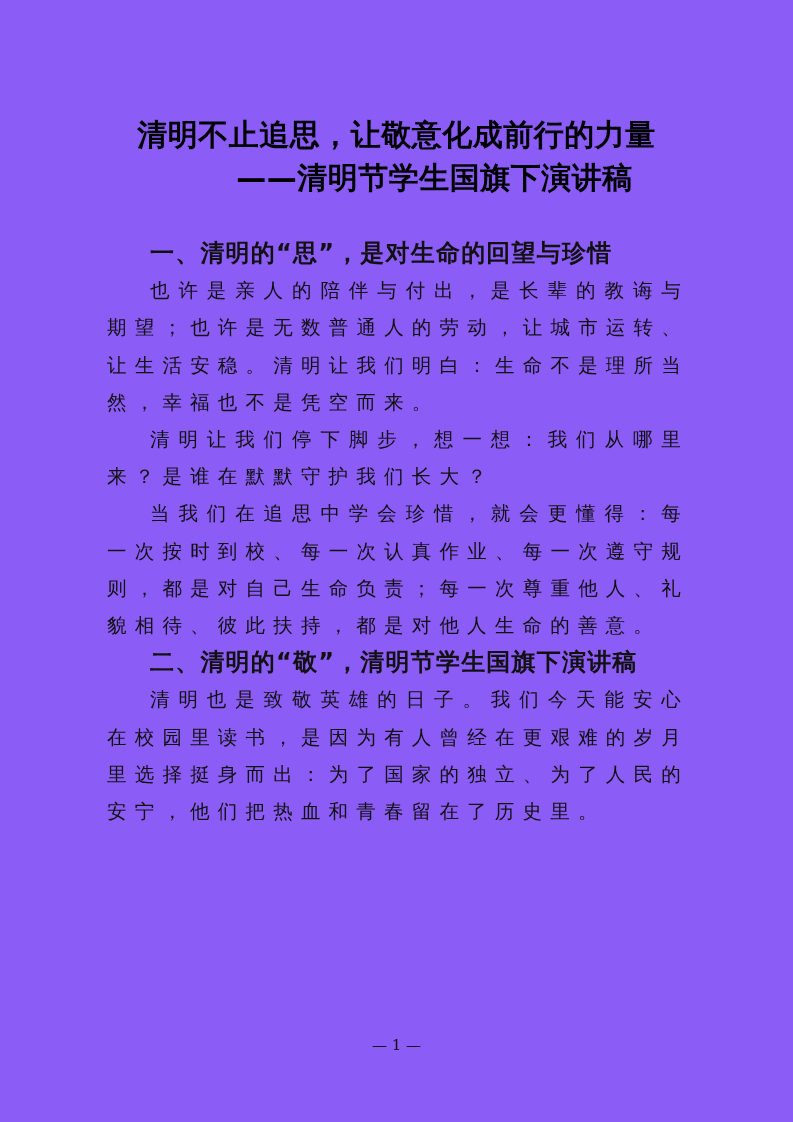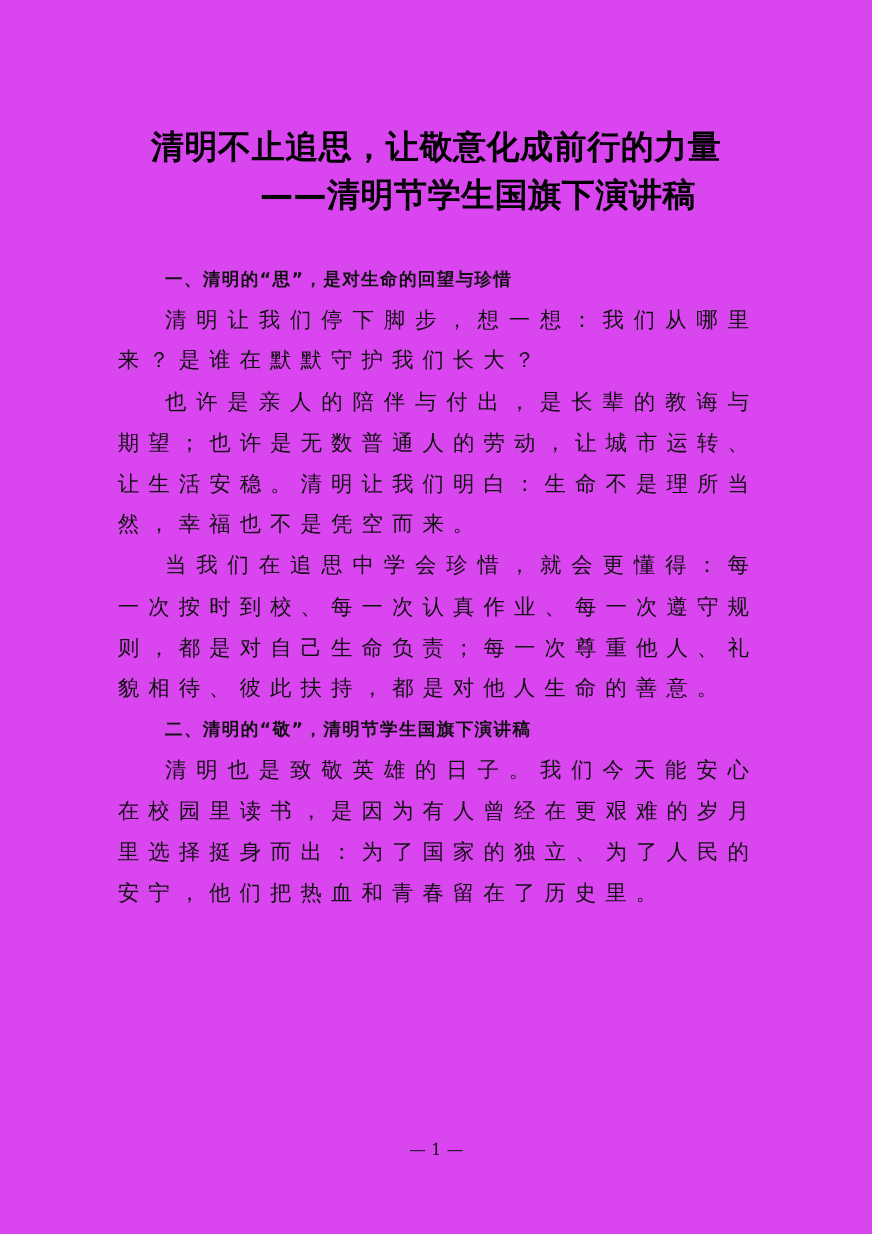--- a/index.html
+++ b/index.html
@@ -1,54 +1,54 @@
 <!DOCTYPE html>
 <html><head>
   <meta charset="utf-8">
   <style>
     html, body { margin: 0; padding: 0; background: #ffffff; }
     body { width: 793px; height: 1122px; position: relative; overflow: hidden; }
-    .page { position: absolute; left: 0; top: 0; width: 793px; height: 1122px; background: #d946ef; }
+    .page { position: absolute; left: 0; top: 0; width: 793px; height: 1122px; background: #8b5cf6; }
     .title {
       position: absolute; left: 0; width: 793px; text-align: center;
       font-family: "DejaVu Sans", "Liberation Sans", sans-serif;
       font-weight: bold; font-size: 30px; color: #000; letter-spacing: 0.5px;
       line-height: 42px;
     }
     .title.l1 { top: 114px; }
     .title.l2 { top: 157px; margin-left: 38px; }
     .body {
       position: absolute; left: 107px; top: 235px; width: 582px;
       font-family: "DejaVu Serif", "Liberation Serif", serif;
       font-size: 19.5px; color: #111; line-height: 37.2px;
       letter-spacing: 8.2px;
     }
     .body p { margin: 0; text-align: justify; text-align-last: left; }
     .body p.indent { text-indent: 43px; }
     .body p.heading {
       font-family: "DejaVu Sans", "Liberation Sans", sans-serif;
-      font-weight: bold; letter-spacing: 1.2px; text-indent: 43px; font-size: 16px;
+      font-weight: bold; letter-spacing: 1.2px; text-indent: 43px; font-size: 24px;
     }
     .footer {
       position: absolute; top: 1036px; left: 0; width: 793px; text-align: center;
       font-family: "DejaVu Serif", "Liberation Serif", serif; font-size: 15px; color: #111;
     }
   </style>
 </head>
 <body>
 
 <div class="page">
   <div class="title l1">清明不止追思，让敬意化成前行的力量</div>
   <div class="title l2">——清明节学生国旗下演讲稿</div>
 
   <div class="body">
 
     <p class="heading">一、清明的“思”，是对生命的回望与珍惜</p>
+    <p class="indent">也许是亲人的陪伴与付出，是长辈的教诲与期望；也许是无数普通人的劳动，让城市运转、让生活安稳。清明让我们明白：生命不是理所当然，幸福也不是凭空而来。</p>
     <p class="indent">清明让我们停下脚步，想一想：我们从哪里来？是谁在默默守护我们长大？</p>
-    <p class="indent">也许是亲人的陪伴与付出，是长辈的教诲与期望；也许是无数普通人的劳动，让城市运转、让生活安稳。清明让我们明白：生命不是理所当然，幸福也不是凭空而来。</p>
     <p class="indent">当我们在追思中学会珍惜，就会更懂得：每一次按时到校、每一次认真作业、每一次遵守规则，都是对自己生命负责；每一次尊重他人、礼貌相待、彼此扶持，都是对他人生命的善意。</p>
 
     <p class="heading">二、清明的“敬”，清明节学生国旗下演讲稿</p>
     <p class="indent">清明也是致敬英雄的日子。我们今天能安心在校园里读书，是因为有人曾经在更艰难的岁月里选择挺身而出：为了国家的独立、为了人民的安宁，他们把热血和青春留在了历史里。</p>
 
   </div>
 
   <div class="footer">— 1 —</div>
 </div>
 

